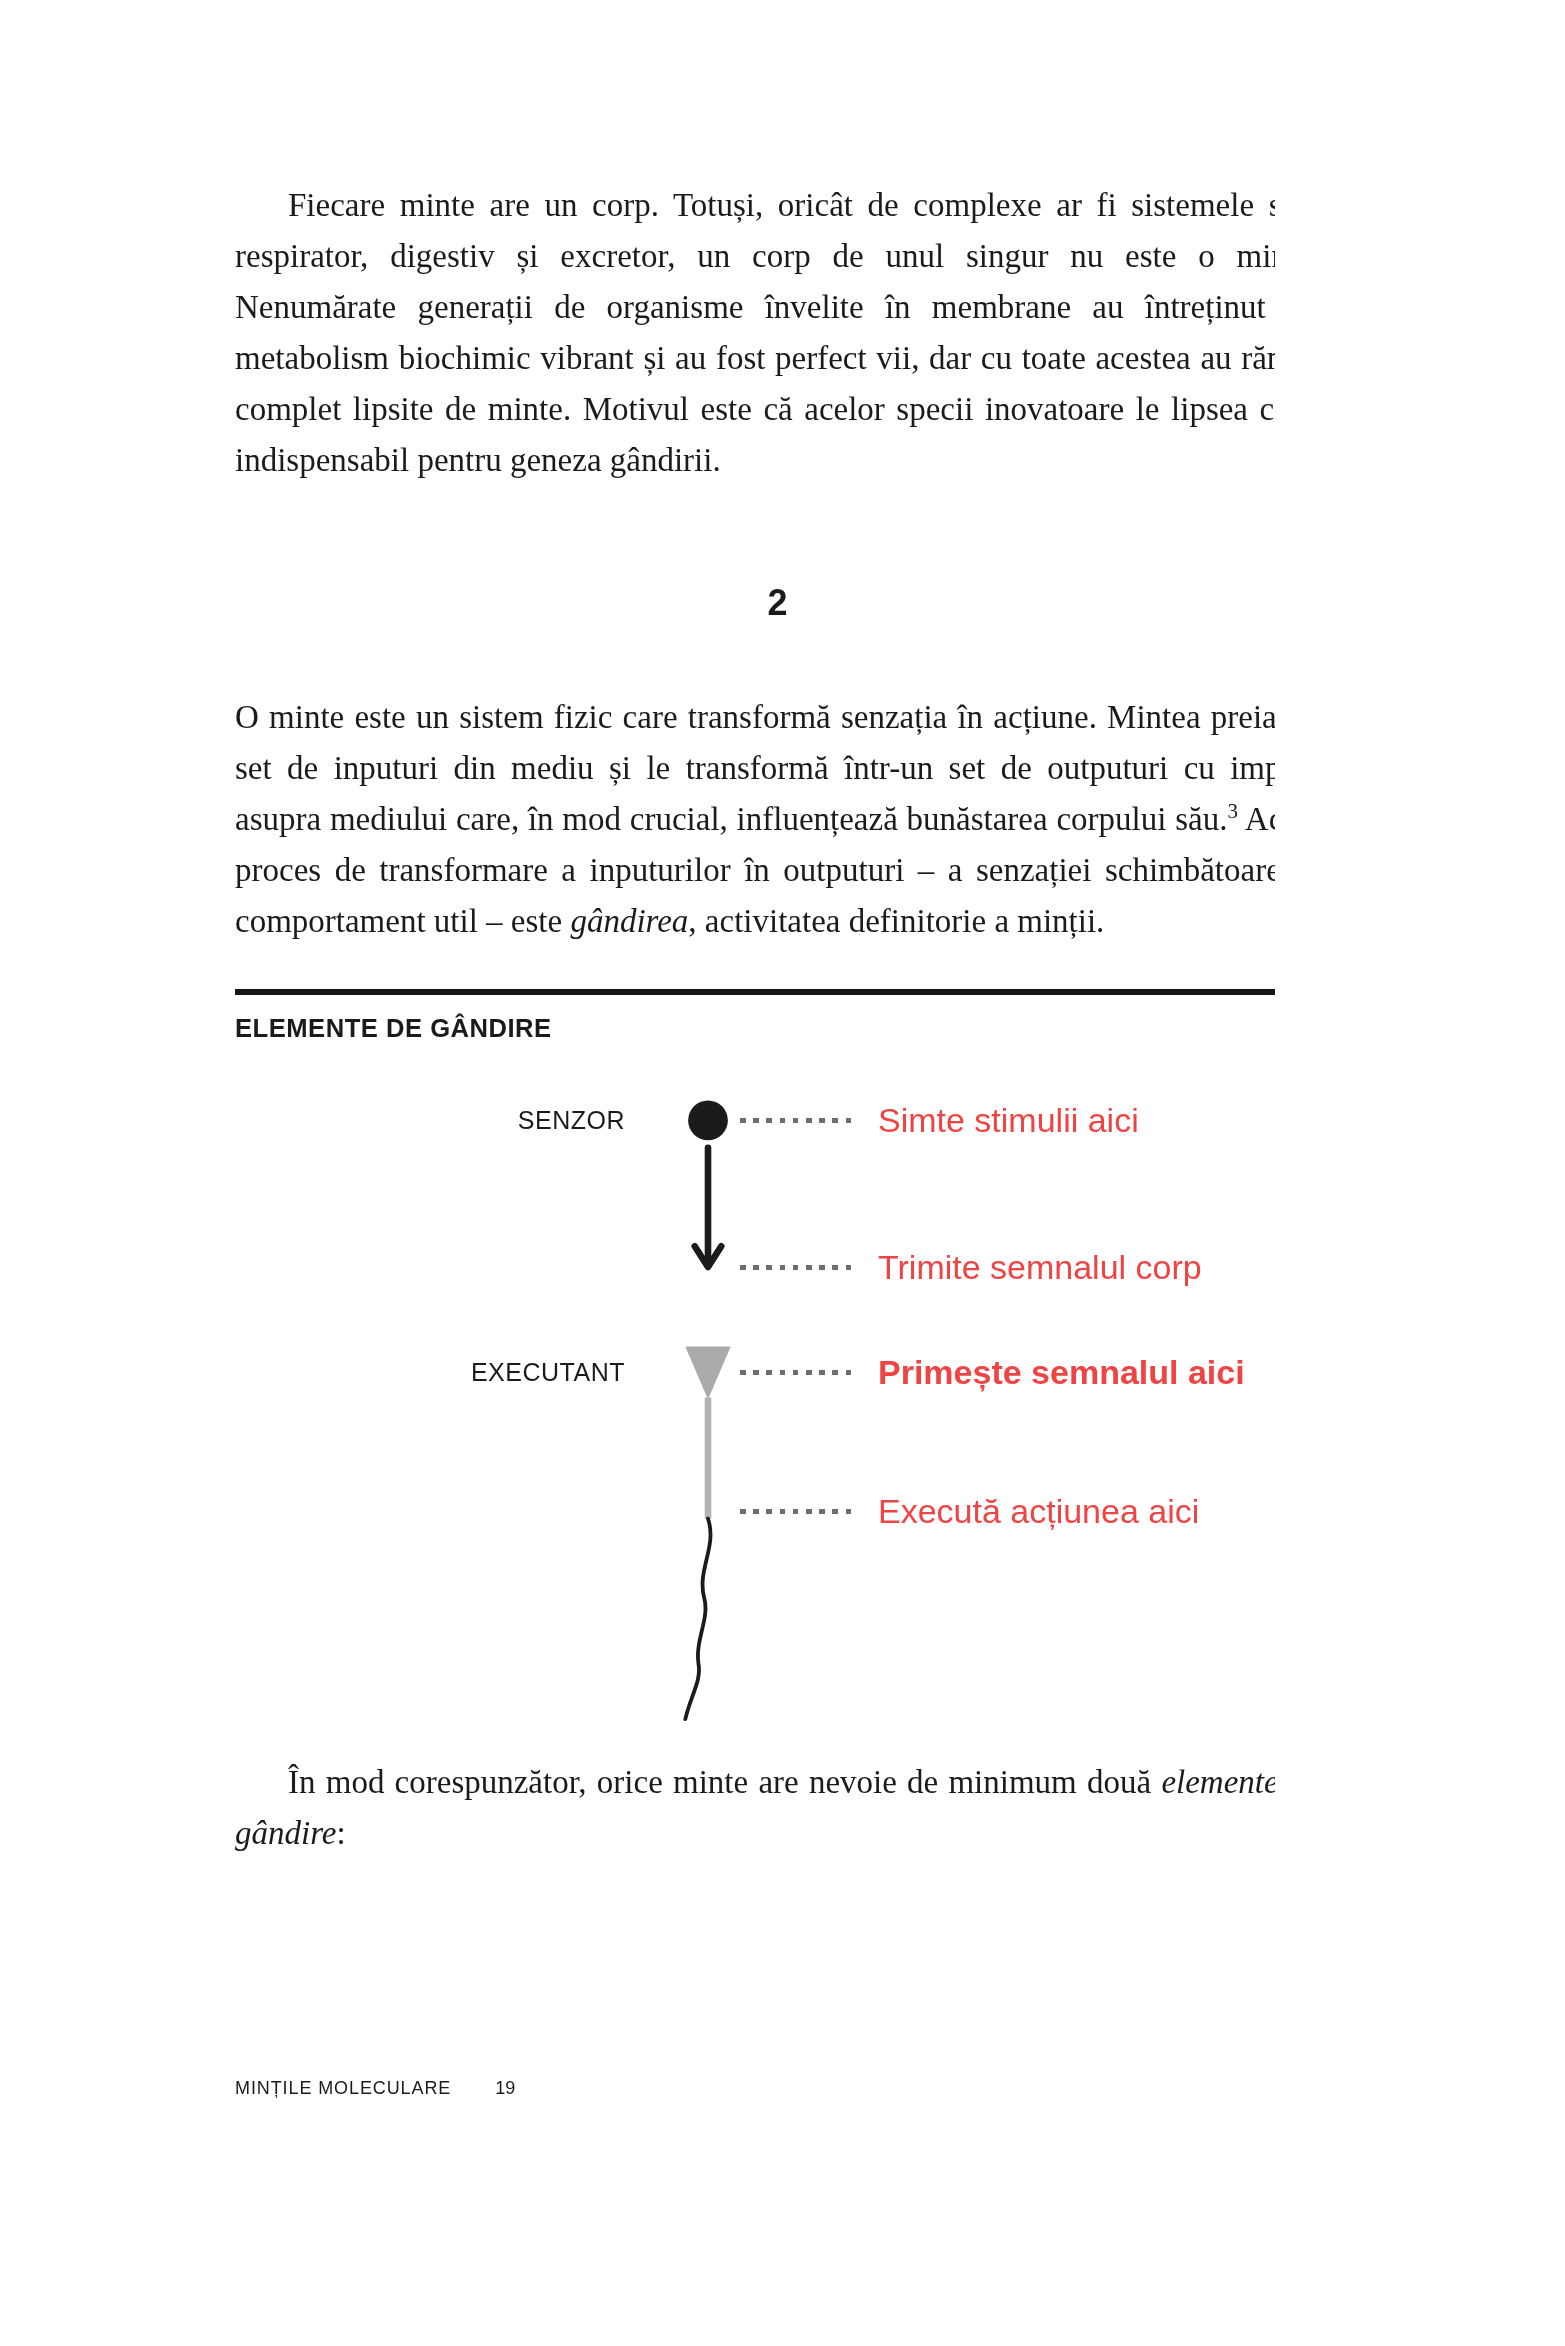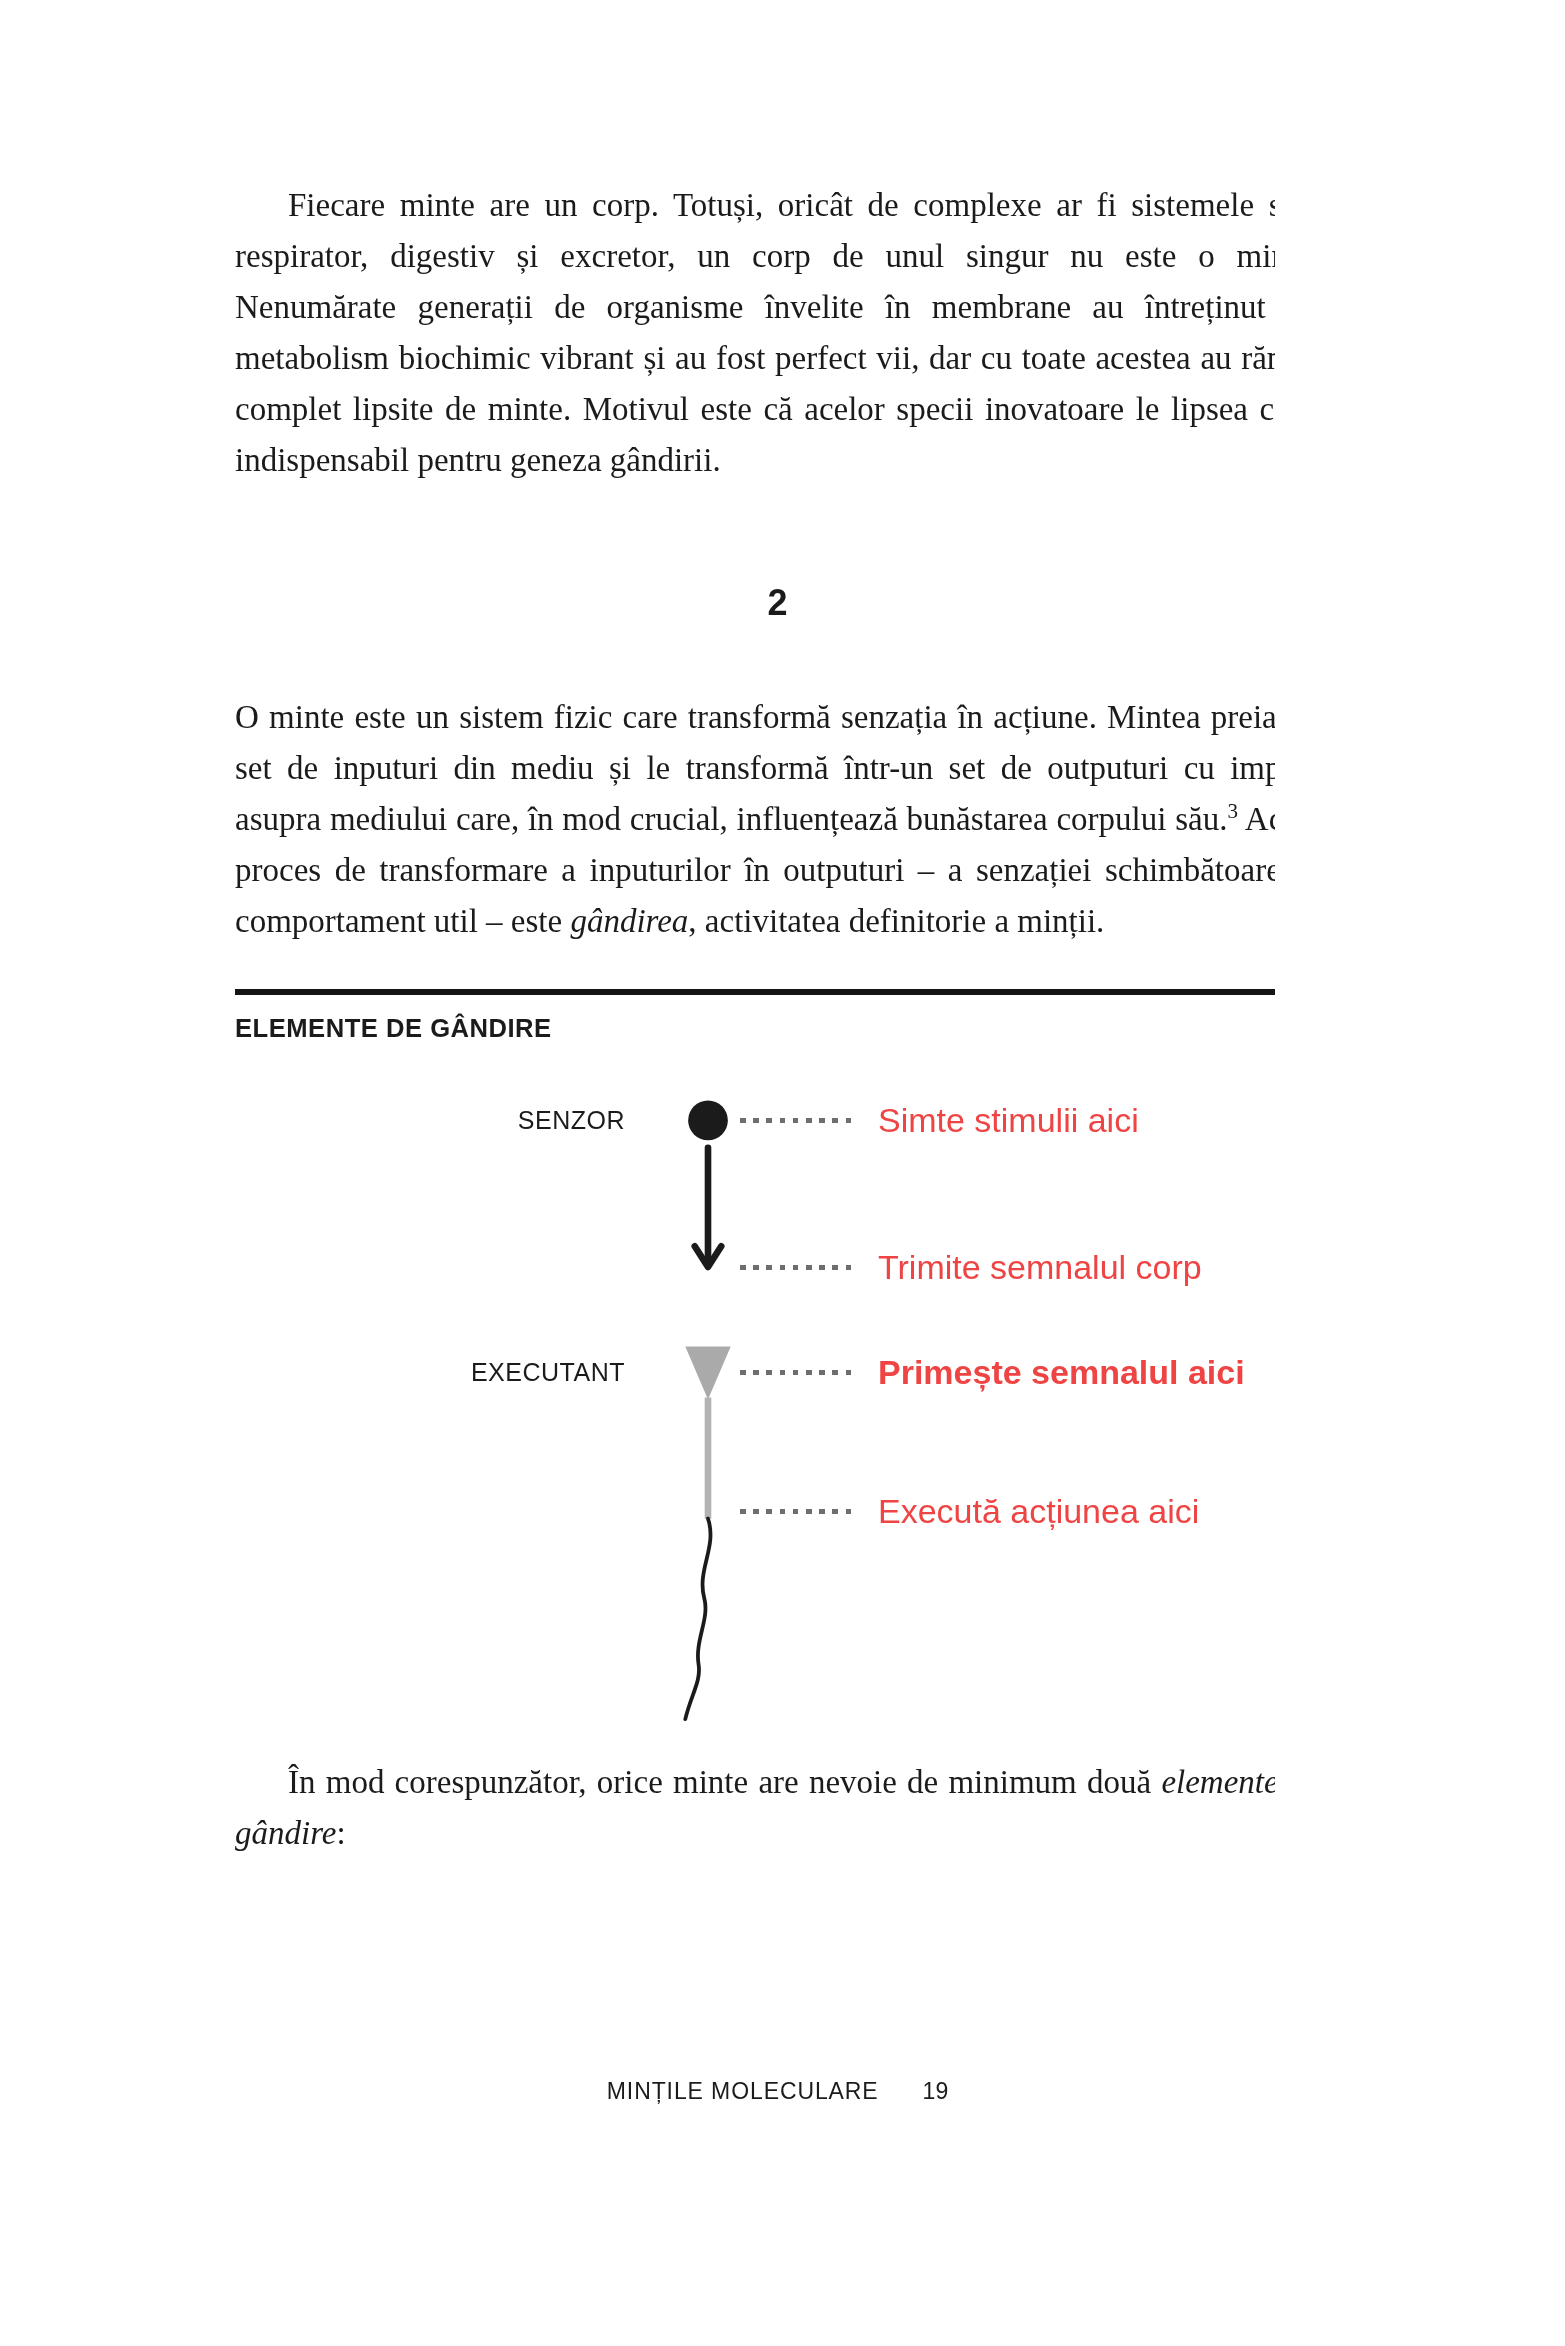--- a/index.html
+++ b/index.html
@@ -79,23 +79,23 @@
     height: 4.7px;
     background: repeating-linear-gradient(90deg, #6e6e6e 0 5.7px, transparent 5.7px 13.2px);
   }
   .diagram svg { position: absolute; left: 416px; top: 0; }
   .last-paragraph { }
   .running-footer {
     position: absolute;
     top: 2078px;
     left: 235px;
     width: 1085px;
-    text-align: center;
+    text-align: left;
     font-family: "Liberation Sans", sans-serif;
-    font-size: 23px;
+    font-size: 18px;
     letter-spacing: 0.9px;
     color: #1b1b1b;
   }
   .running-footer .page-number { margin-left: 44px; letter-spacing: 0; }
   sup.footnote {
     font-size: 21px;
     vertical-align: super;
     line-height: 0;
   }
 </style>

